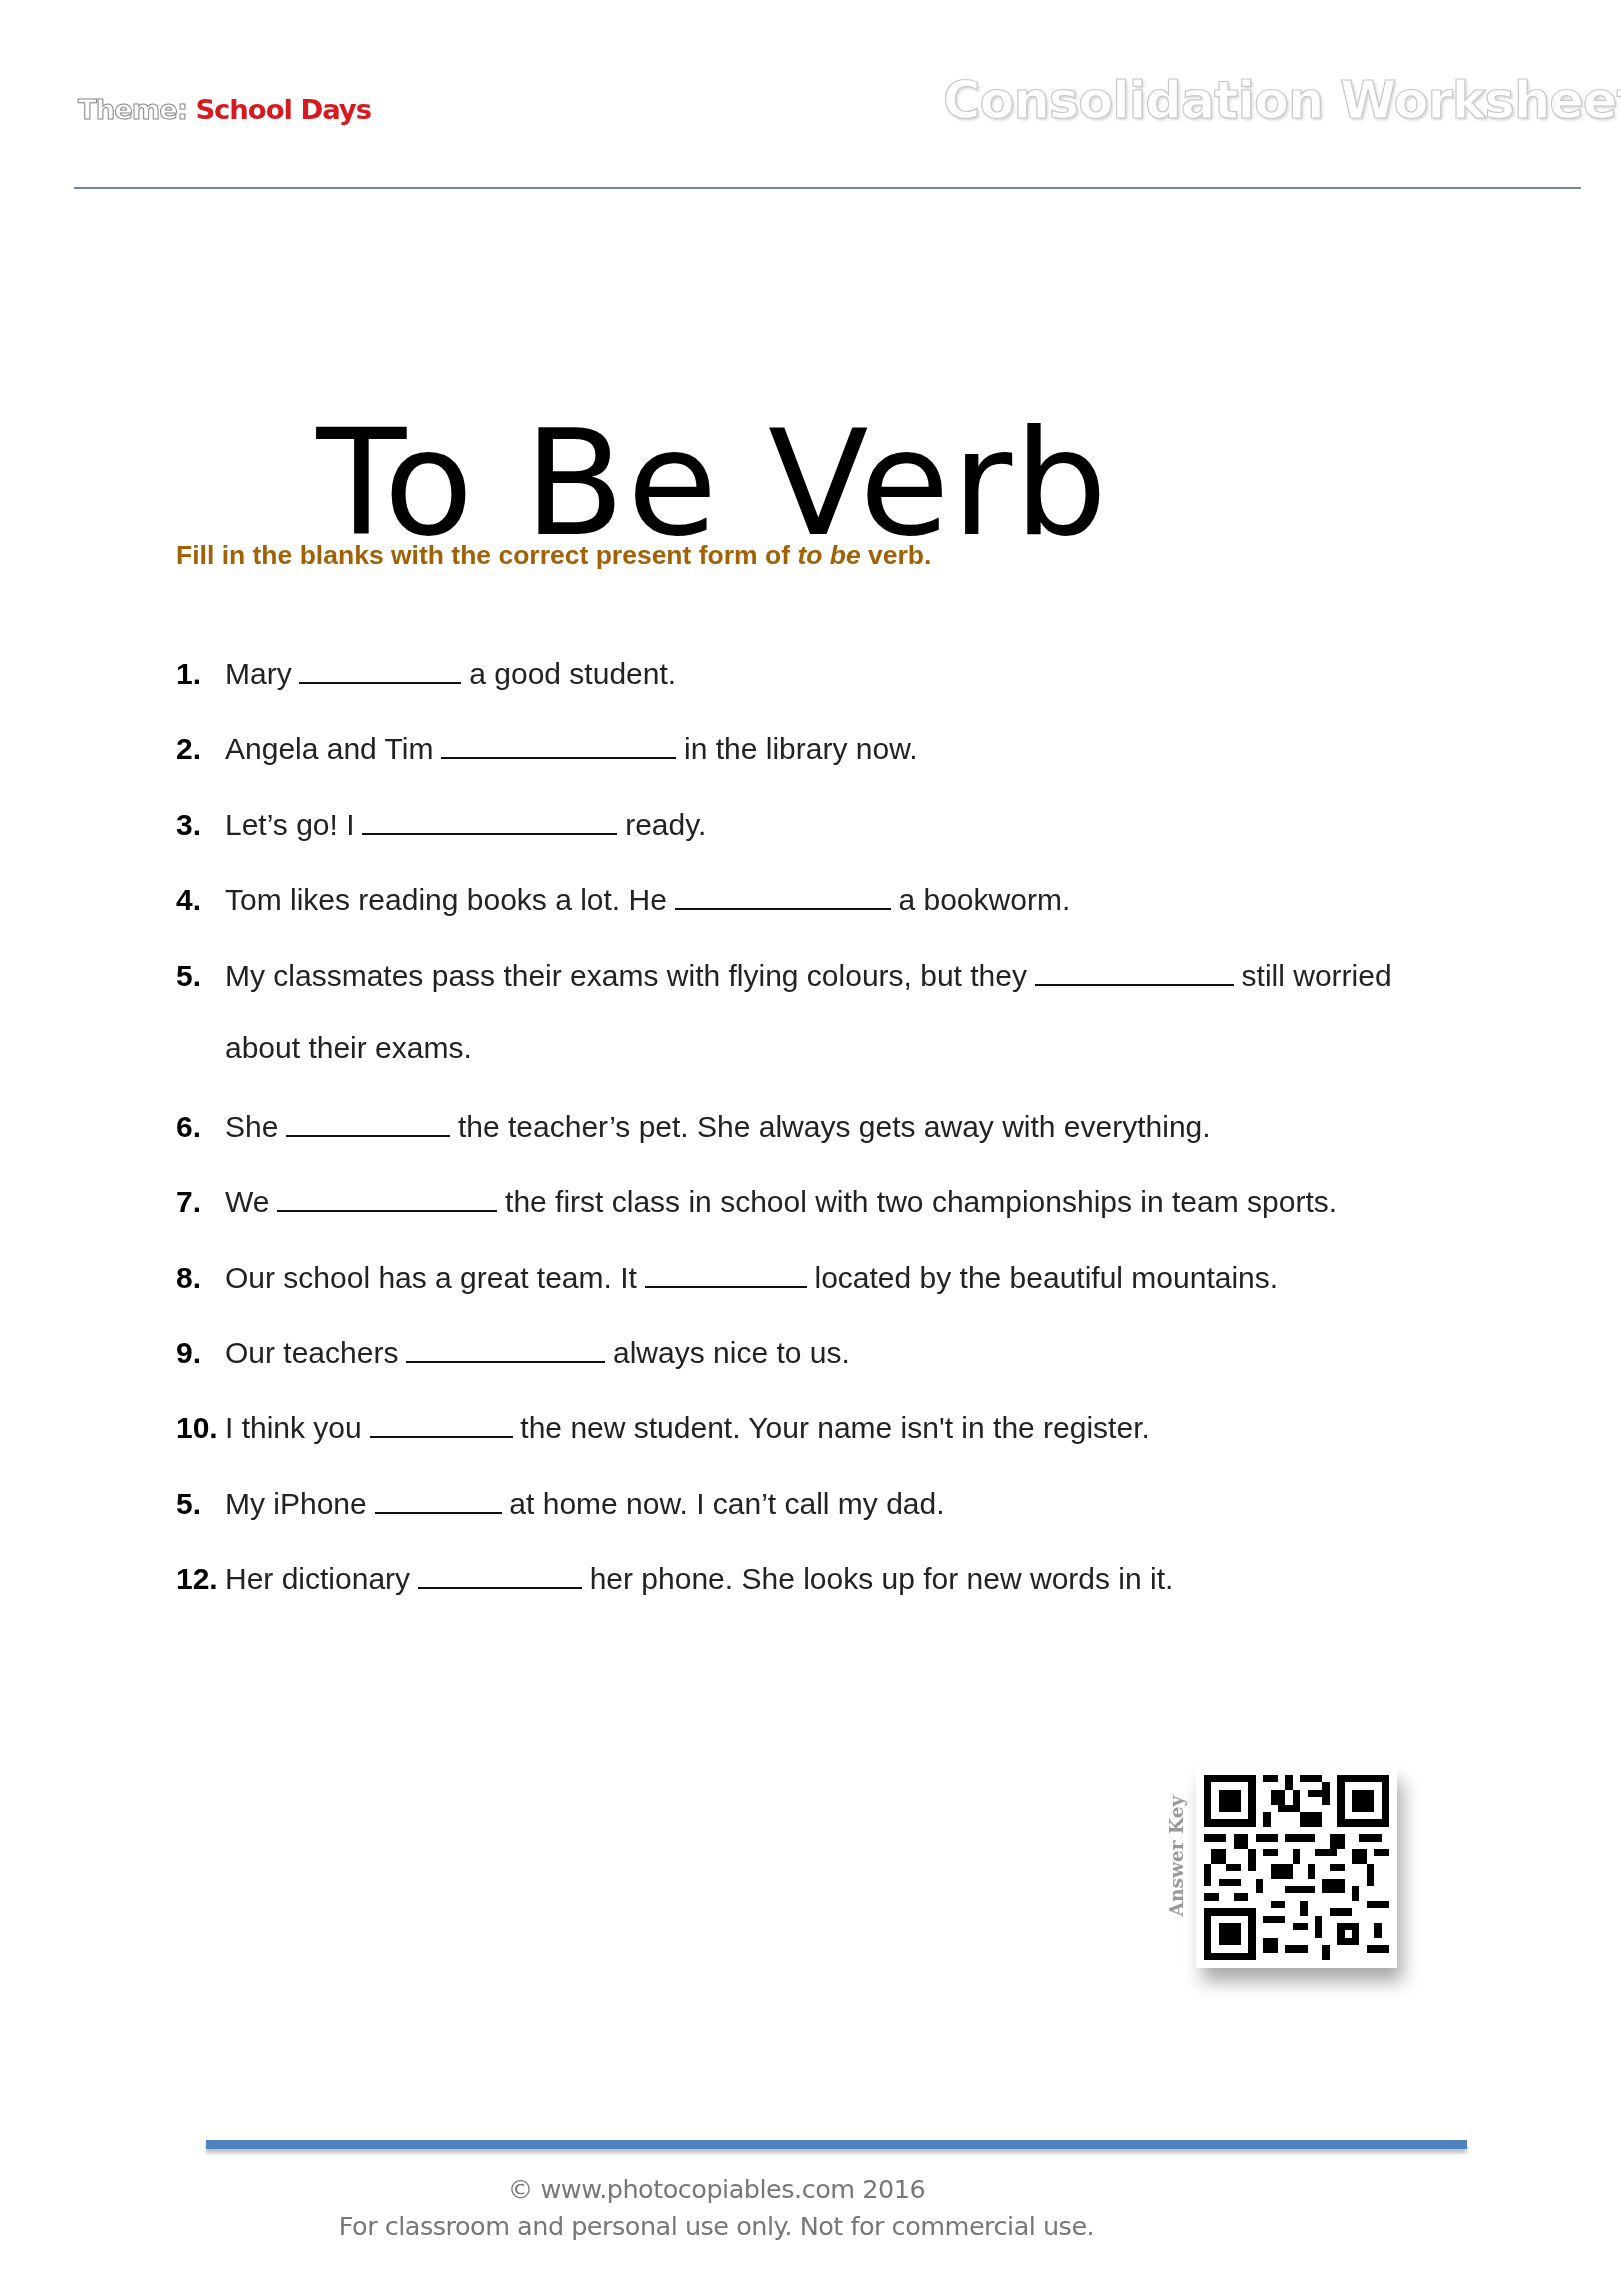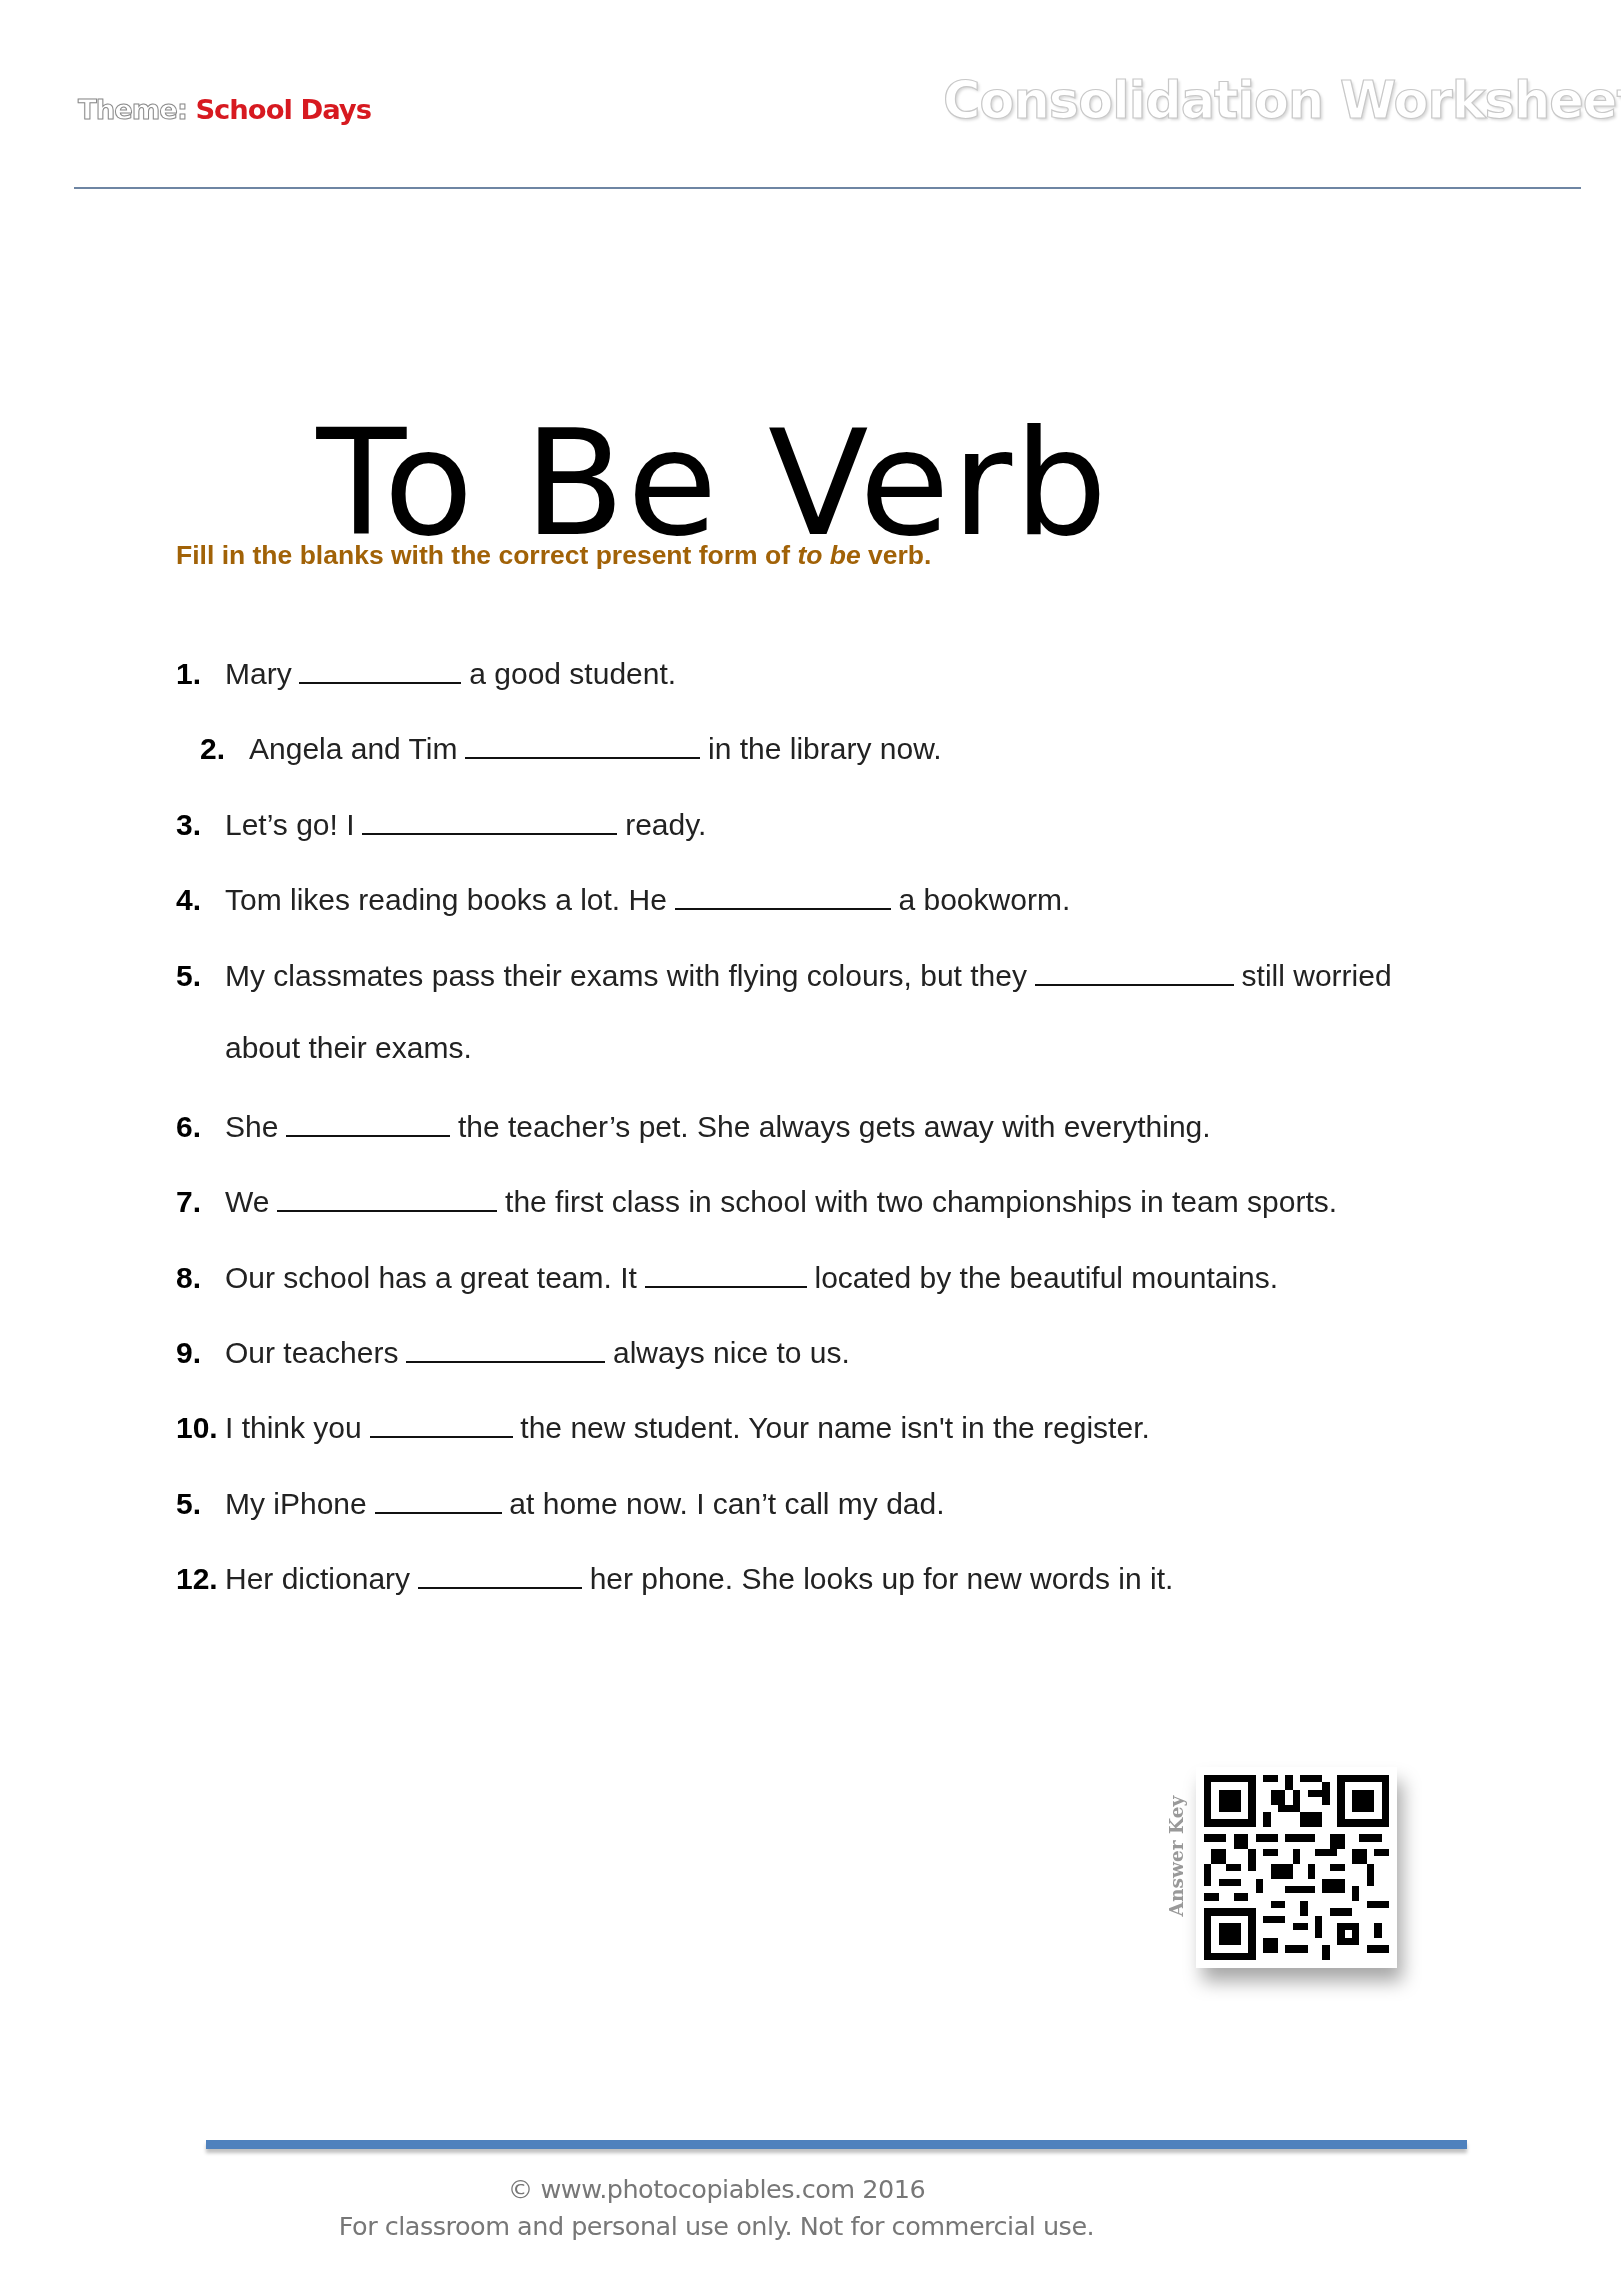--- a/index.html
+++ b/index.html
@@ -34,21 +34,21 @@
 </div>
 <div id="ws-title" class="abs">Consolidation Worksheet</div>
 <div id="top-rule" class="abs"></div>
 
 <h1 id="title" class="abs">To Be Verb</h1>
 
 <div id="instr" class="abs"><span>Fill in the blanks with the correct present form of </span><i>to be</i><span> verb.</span></div>
 
 <div id="items">
     <div class="item" style="top: 653px;"><span class="num">1.</span><span>Mary</span><span class="blank" style="width:162px"></span><span>a good student.</span></div>
-    <div class="item" style="top: 728px; margin-left: 24px;"><span class="num">2.</span><span>Angela and Tim</span><span class="blank" style="width:235px"></span><span>in the library now.</span></div>
+    <div class="item" style="top: 728px;"><span class="num">2.</span><span>Angela and Tim</span><span class="blank" style="width:235px"></span><span>in the library now.</span></div>
     <div class="item" style="top: 804px;"><span class="num">3.</span><span>Let’s go! I</span><span class="blank" style="width:255px"></span><span>ready.</span></div>
     <div class="item" style="top: 879px;"><span class="num">4.</span><span>Tom likes reading books a lot. He</span><span class="blank" style="width:216px"></span><span>a bookworm.</span></div>
     <div class="item" style="top: 955px;"><span class="num">5.</span><span>My classmates pass their exams with flying colours, but they</span><span class="blank" style="width:199px"></span><span>still worried</span><span class="cont">about their exams.</span></div>
     <div class="item" style="top: 1106px;"><span class="num">6.</span><span>She</span><span class="blank" style="width:164px"></span><span>the teacher’s pet. She always gets away with everything.</span></div>
     <div class="item" style="top: 1181px;"><span class="num">7.</span><span>We</span><span class="blank" style="width:220px"></span><span>the first class in school with two championships in team sports.</span></div>
     <div class="item" style="top: 1257px;"><span class="num">8.</span><span>Our school has a great team. It</span><span class="blank" style="width:162px"></span><span>located by the beautiful mountains.</span></div>
     <div class="item" style="top: 1332px;"><span class="num">9.</span><span>Our teachers</span><span class="blank" style="width:199px"></span><span>always nice to us.</span></div>
     <div class="item" style="top: 1407px;"><span class="num">10.</span><span>I think you</span><span class="blank" style="width:143px"></span><span>the new student.  Your name isn't in the register.</span></div>
     <div class="item" style="top: 1483px;"><span class="num">5.</span><span>My iPhone</span><span class="blank" style="width:127px"></span><span>at home now. I can’t call my dad.</span></div>
     <div class="item" style="top: 1558px;"><span class="num">12.</span><span>Her dictionary</span><span class="blank" style="width:164px"></span><span>her phone. She looks up for new words in it.</span></div>

